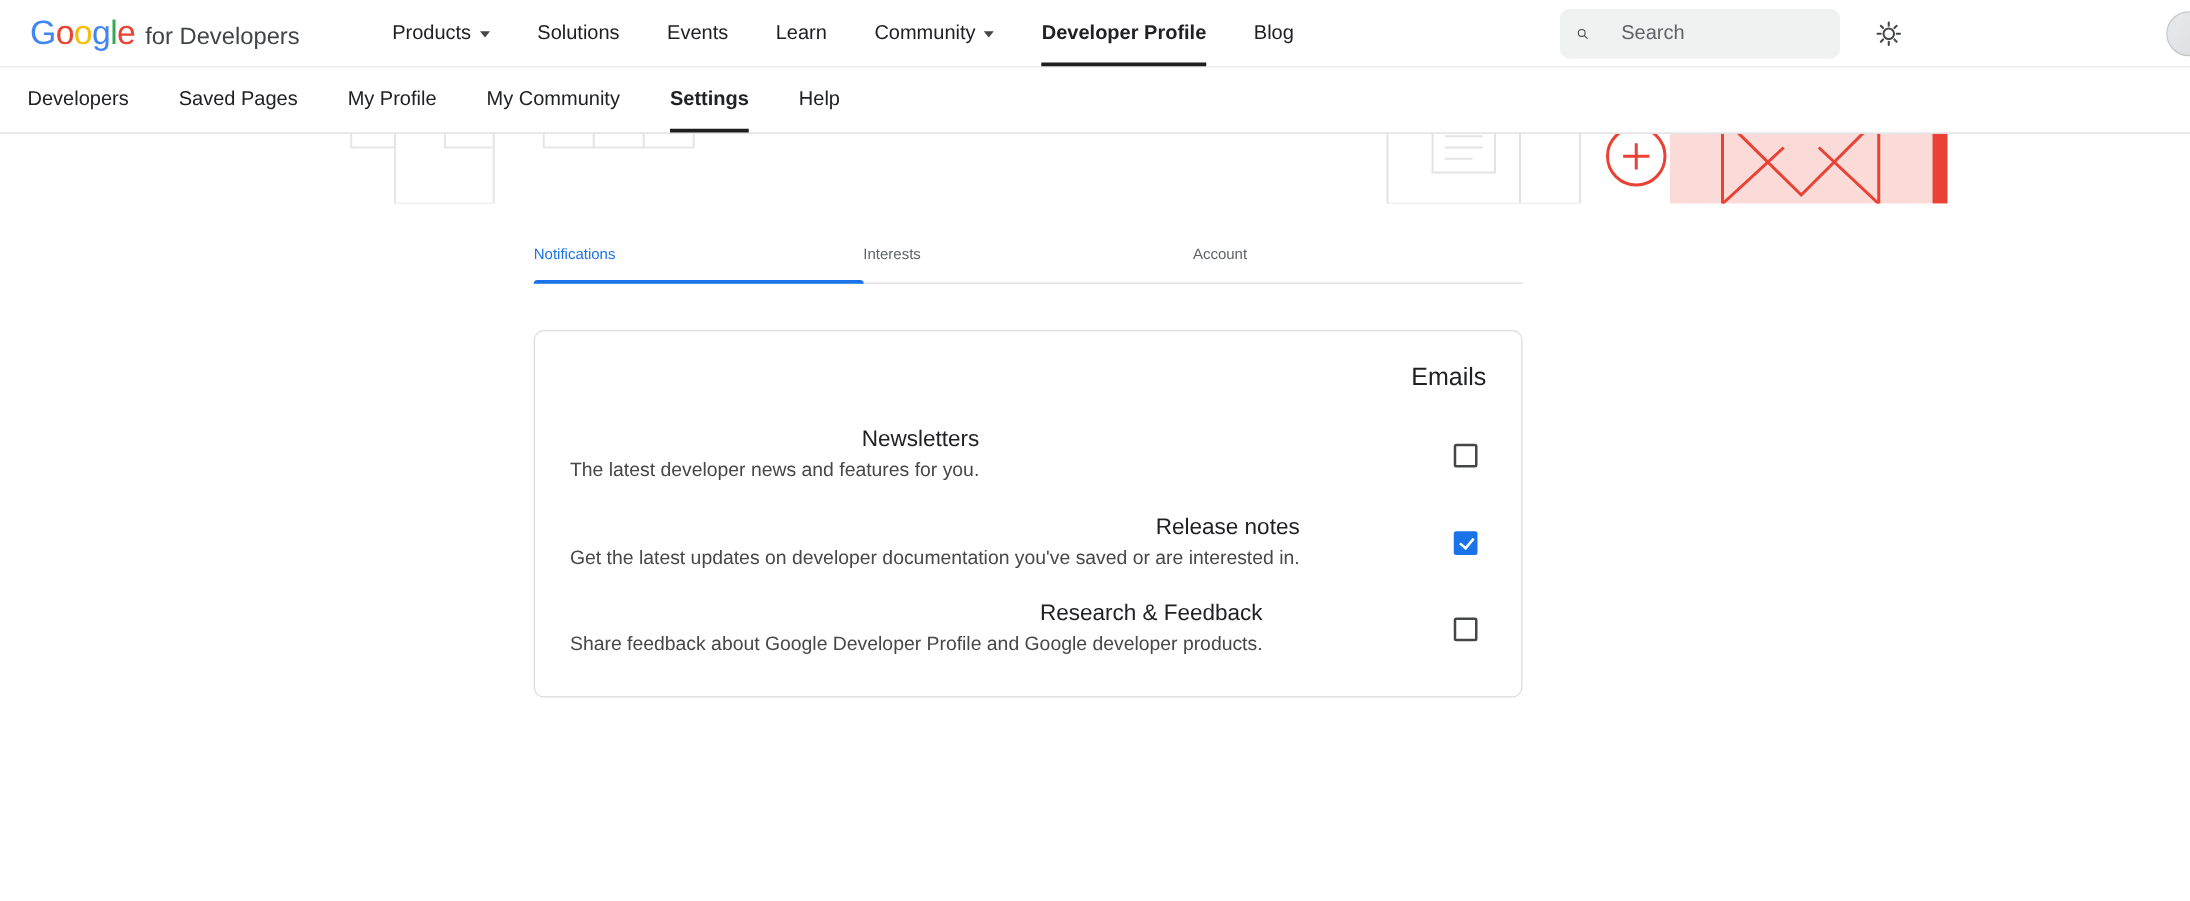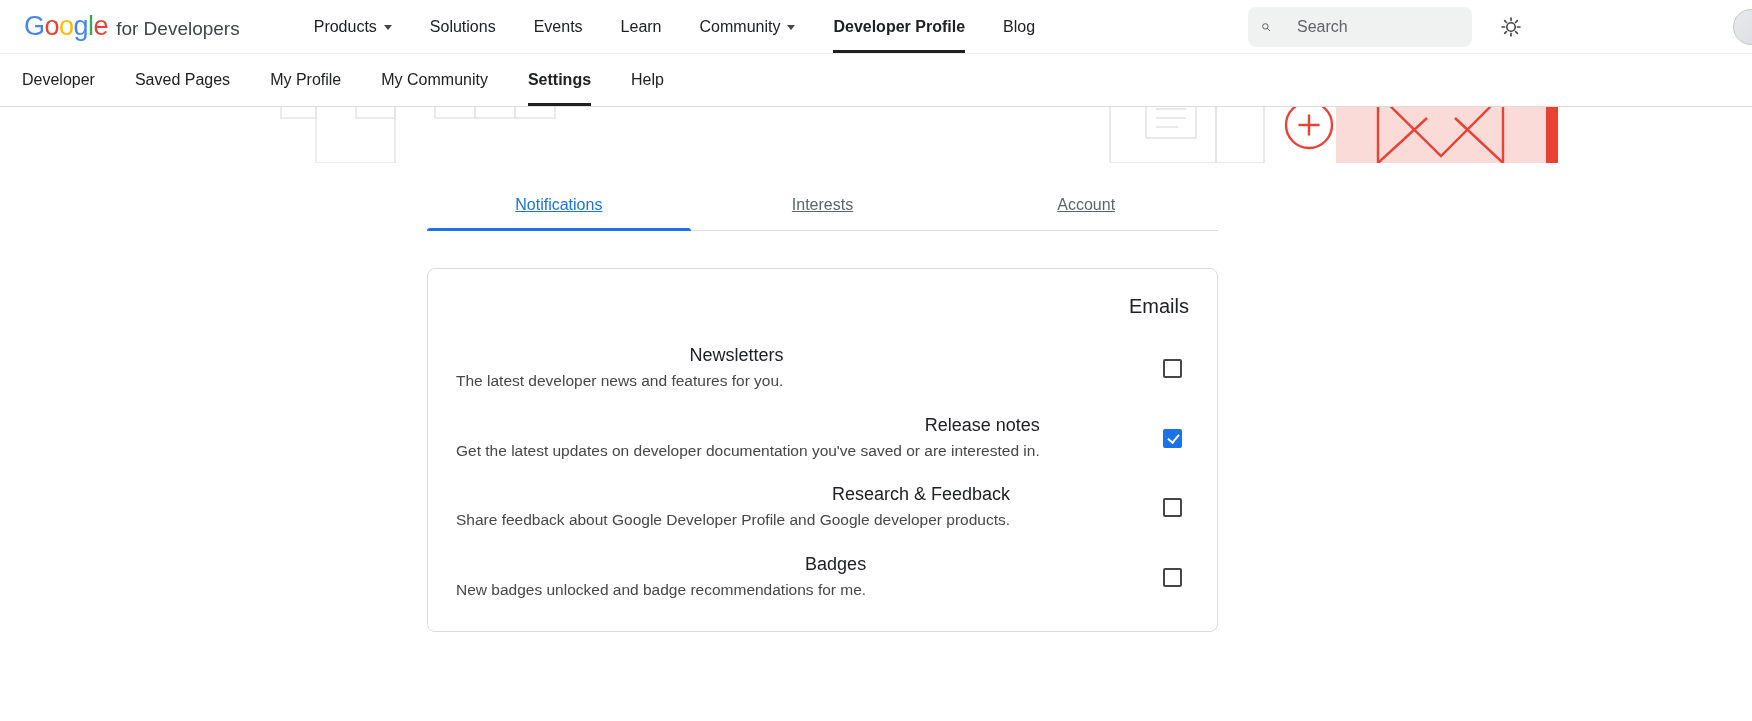--- a/index.html
+++ b/index.html
@@ -62,22 +62,22 @@
     content:''; position:absolute; left:0; right:0; bottom:0; height:3px; background:#1f1f1f;
   }
 
   
   .banner { position:relative; height:56px; overflow:hidden; }
   .banner svg { position:absolute; left:0; top:0; }
 
   
   .tabs { width:791px; margin:20px 0 0 427px; display:flex; border-bottom:1px solid #dadce0; }
   .tab {
-    flex:1; text-align:center; padding:13px 0 16px; font-size:16px; color:#5f6368;
-    cursor:pointer; position:relative;text-decoration:underline;
+    flex:1; padding:13px 0 16px; font-size:12px; color:#5f6368;
+    cursor:pointer; position:relative;
   }
   .tab.active { color:#1a73e8; }
   .tab.active::after {
     content:''; position:absolute; left:0; right:0; bottom:-1px; height:3px;
     background:#1a73e8; border-radius:3px 3px 0 0;
   }
 
   
   .card {
     width:791px; margin:37px 0 0 427px; background:#fff;
@@ -157,21 +157,21 @@
               <line x1="16.95" y1="7.05" x2="18.9" y2="5.1"></line>
           </g>
         </svg>
       </button>
     </div>
     <div class="avatar"></div>
   </header>
 
   <nav class="subnav">
     <div class="subnav-item">
-      <span>Developer</span>
+      <span>Developers</span>
     </div>
     <div class="subnav-item">
       <span>Saved Pages</span>
     </div>
     <div class="subnav-item">
       <span>My Profile</span>
     </div>
     <div class="subnav-item">
       <span>My Community</span>
     </div>
@@ -239,22 +239,15 @@
     </div>
 
     <div class="pref-row">
       <div>
         <div class="pref-title">Research &amp; Feedback</div>
         <div class="pref-desc">Share feedback about Google Developer Profile and Google developer products.</div>
       </div>
       <span class="checkbox" role="checkbox" aria-checked="false"></span>
     </div>
 
-    <div class="pref-row">
-      <div>
-        <div class="pref-title">Badges</div>
-        <div class="pref-desc">New badges unlocked and badge recommendations for me.</div>
-      </div>
-      <span class="checkbox" role="checkbox" aria-checked="false"></span>
-    </div>
   </section>
 
 </div>
 
 </body></html>

